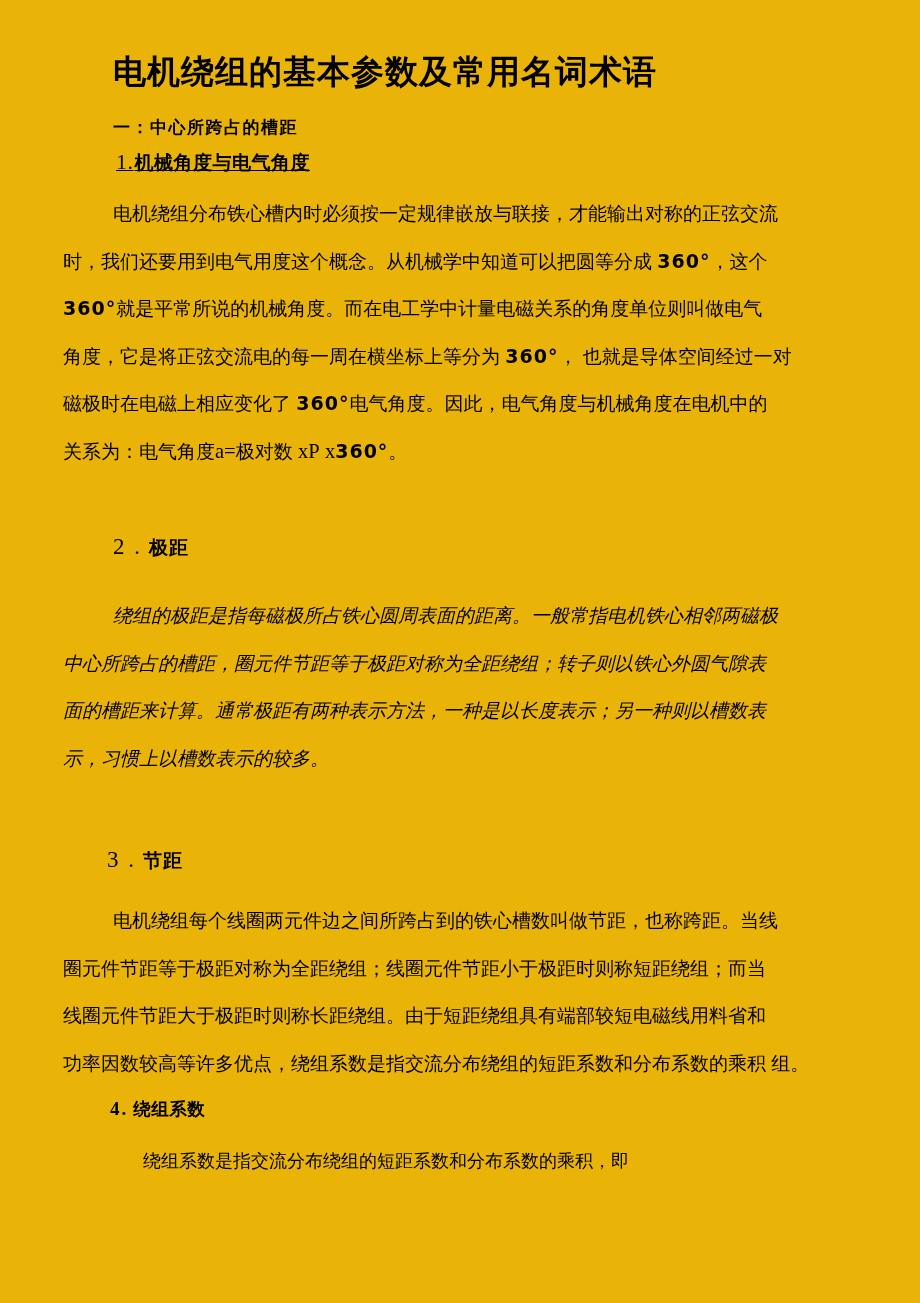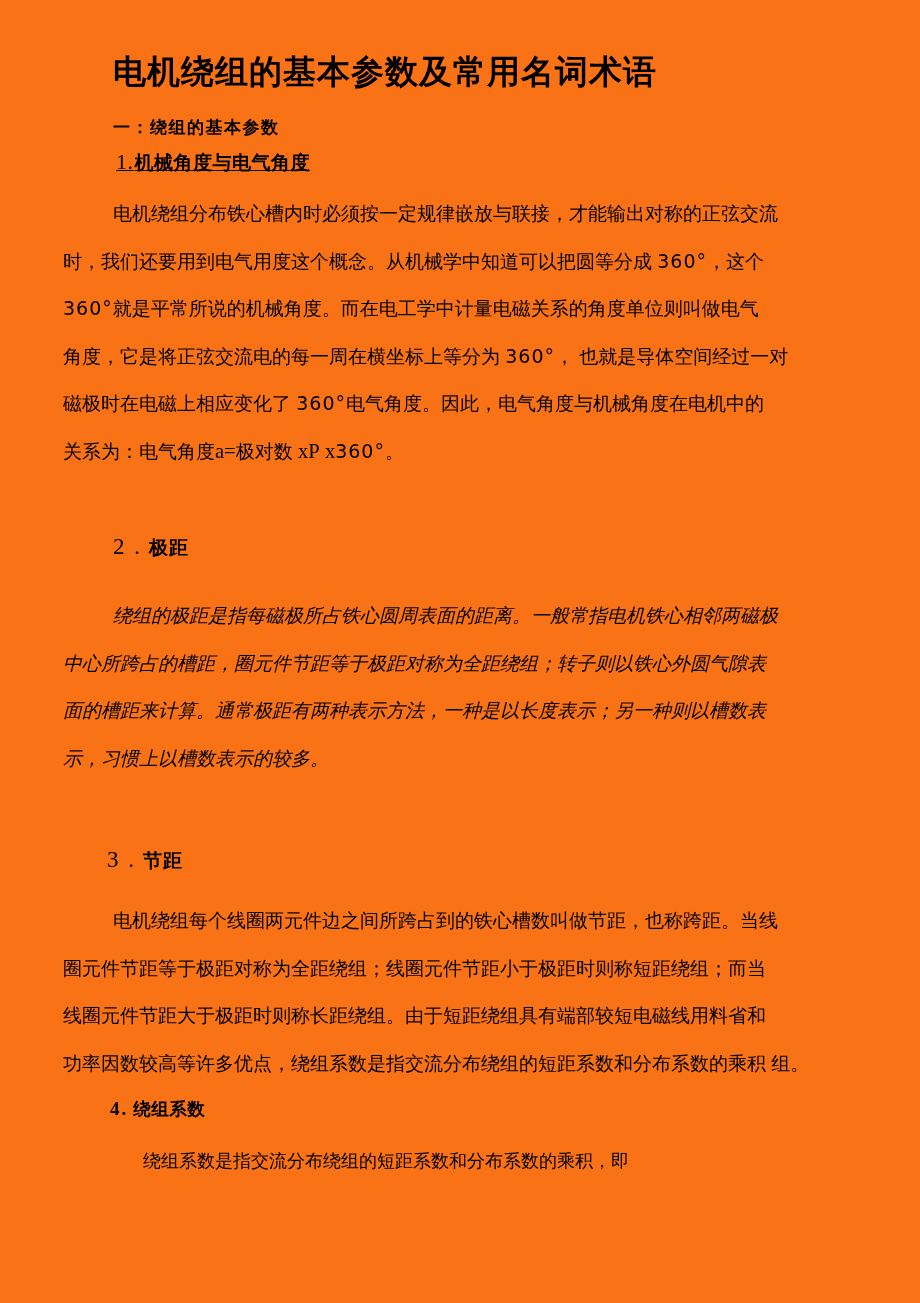--- a/index.html
+++ b/index.html
@@ -1,21 +1,21 @@
 <!DOCTYPE html>
 <html><head>
 <meta charset="utf-8">
 <style>
   html, body { margin: 0; padding: 0; background: #e8e8e8; }
   .page {
     position: relative;
     width: 920px;
     height: 1303px;
     margin: 0 auto;
-    background: #f97316;
+    background: #eab308;
     color: #000000;
     font-family: "Liberation Sans", sans-serif;
     overflow: hidden;
   }
   .abs { position: absolute; white-space: nowrap; }
 
   .doc-title {
     left: 113px; top: 50px;
     font-size: 33px;
     font-weight: 700;
@@ -80,37 +80,37 @@
   .p2 { top: 592px; font-style: italic; }
   .p3 { top: 897px; }
   .p4 { top: 1138px; font-size: 18px; }
   .body-par .line { white-space: nowrap; }
   .body-par .line.indent { padding-left: 50px; }
   .p4 .line.indent { padding-left: 80px; }
 
   
   .num {
     font-family: "DejaVu Sans", sans-serif;
-    font-weight: 400;
+    font-weight: 700;
     letter-spacing: 1px;
   }
   .srf {
     font-family: "Liberation Serif", serif;
     font-size: 1.08em;
     font-weight: 400;
   }
 </style>
 </head>
 <body>
 
 <div class="page">
 
   <div class="abs doc-title">电机绕组的基本参数及常用名词术语</div>
 
-  <div class="abs section-label">一：绕组的基本参数</div>
+  <div class="abs section-label">一：中心所跨占的槽距</div>
 
   <div class="abs sub-heading">
     <span class="h-num">1.</span><span>机械角度与电气角度</span>
   </div>
 
   <div class="abs body-par p1">
     <div class="line indent">电机绕组分布铁心槽内时必须按一定规律嵌放与联接，才能输出对称的正弦交流</div>
     <div class="line">时，我们还要用到电气用度这个概念。从机械学中知道可以把圆等分成 <span class="num">360°</span>，这个</div>
     <div class="line"><span class="num">360°</span>就是平常所说的机械角度。而在电工学中计量电磁关系的角度单位则叫做电气</div>
     <div class="line">角度，它是将正弦交流电的每一周在横坐标上等分为 <span class="num">360°</span>， 也就是导体空间经过一对</div>

